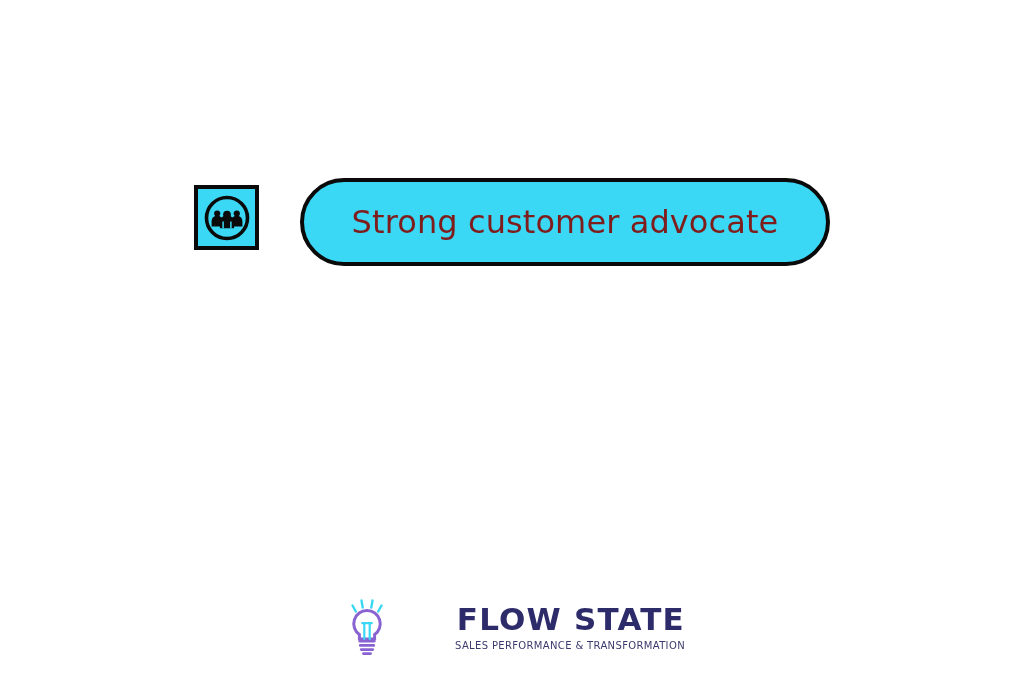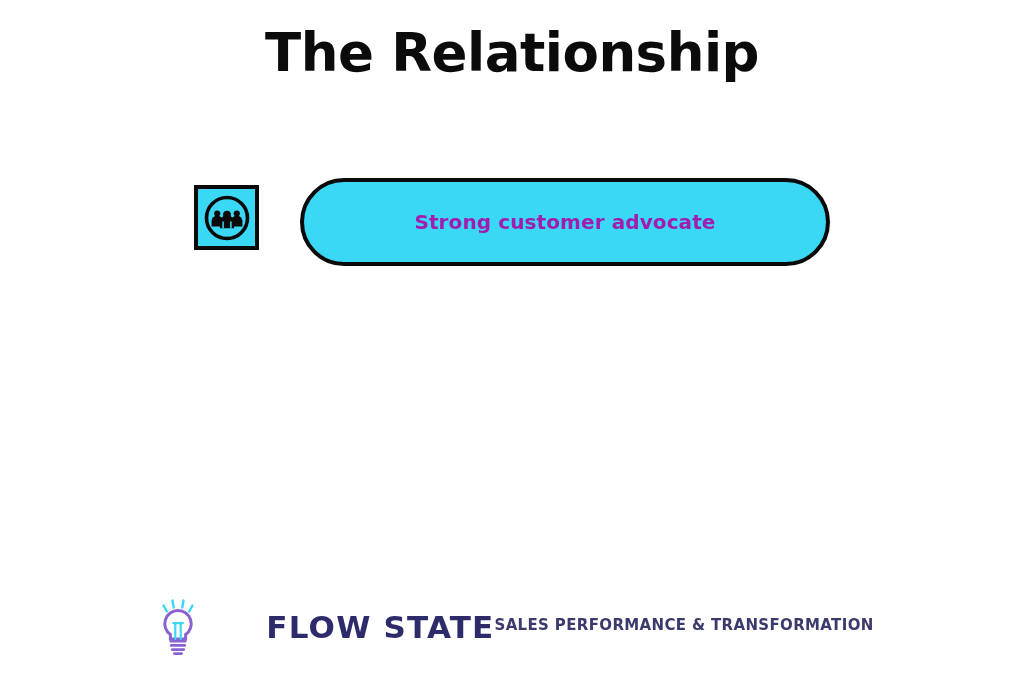--- a/index.html
+++ b/index.html
@@ -86,23 +86,23 @@
     background: #3ad8f4;
     border: 4px solid #0a0a0a;
     border-radius: 45px;
     box-sizing: content-box;
     display: flex;
     align-items: center;
     justify-content: center;
   }
   .pill-label {
     font-family: "DejaVu Sans", sans-serif;
-    font-size: 20px;
-    font-weight: 700;
-    color: #a21caf;
+    font-size: 32px;
+    font-weight: 400;
+    color: #7f1d1d;
     letter-spacing: 0.1px;
     white-space: nowrap;
   }
 
   
   .row-3 .pill { width: 528px; }
 
   
   .logo {
     position: absolute;
@@ -110,50 +110,49 @@
     top: 596px;
     width: 1024px;
     display: flex;
     align-items: center;
     justify-content: center;
     gap: 14px;
   }
   .logo-mark { width: 58px; height: 62px; display: block; }
   .logo-text {
     display: flex;
-    flex-direction: row;
-    align-items: flex-start;
+    flex-direction: column;
+    align-items: flex-end;
     line-height: 1;
     margin-left: 44px;
   }
   .logo-word {
     font-family: "DejaVu Sans", sans-serif;
     font-weight: 700;
     font-size: 31px;
     letter-spacing: 1.2px;
     color: #2e2b6b;
     white-space: nowrap;
   }
   .logo-tagline {
     font-family: "DejaVu Sans", sans-serif;
-    font-weight: 700;
-    font-size: 15px;
+    font-weight: 400;
+    font-size: 10px;
     letter-spacing: 0.35px;
     color: #3b3a6d;
     margin-top: 6px;
     white-space: nowrap;
   }
 </style>
 </head>
 <body>
 
 <div class="slide">
 
   <div class="title-block">
-    <span class="title-line">The Relationship</span>
   </div>
 
   <div class="rows">
 
     <div class="row row-1">
       <div class="icon-box">
         <svg width="48" height="48" viewBox="0 0 48 48">
           <circle cx="24" cy="24" r="20.5" fill="none" stroke="#0a0a0a" stroke-width="3.6"></circle>
 
           <circle cx="14.2" cy="19.6" r="3.1" fill="#0a0a0a"></circle>

